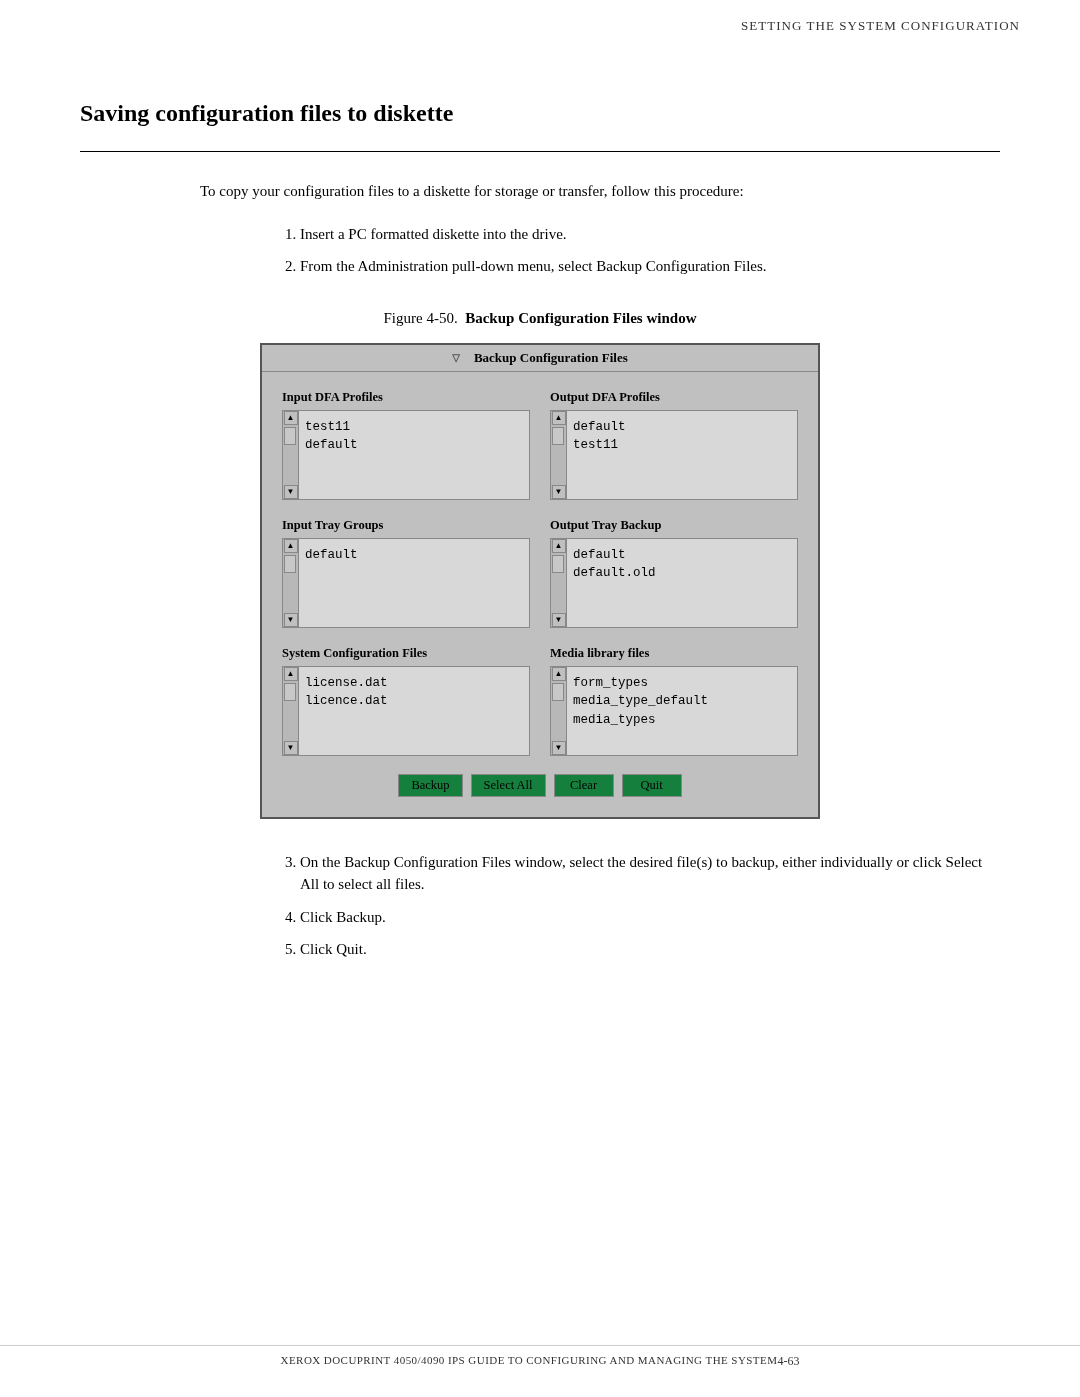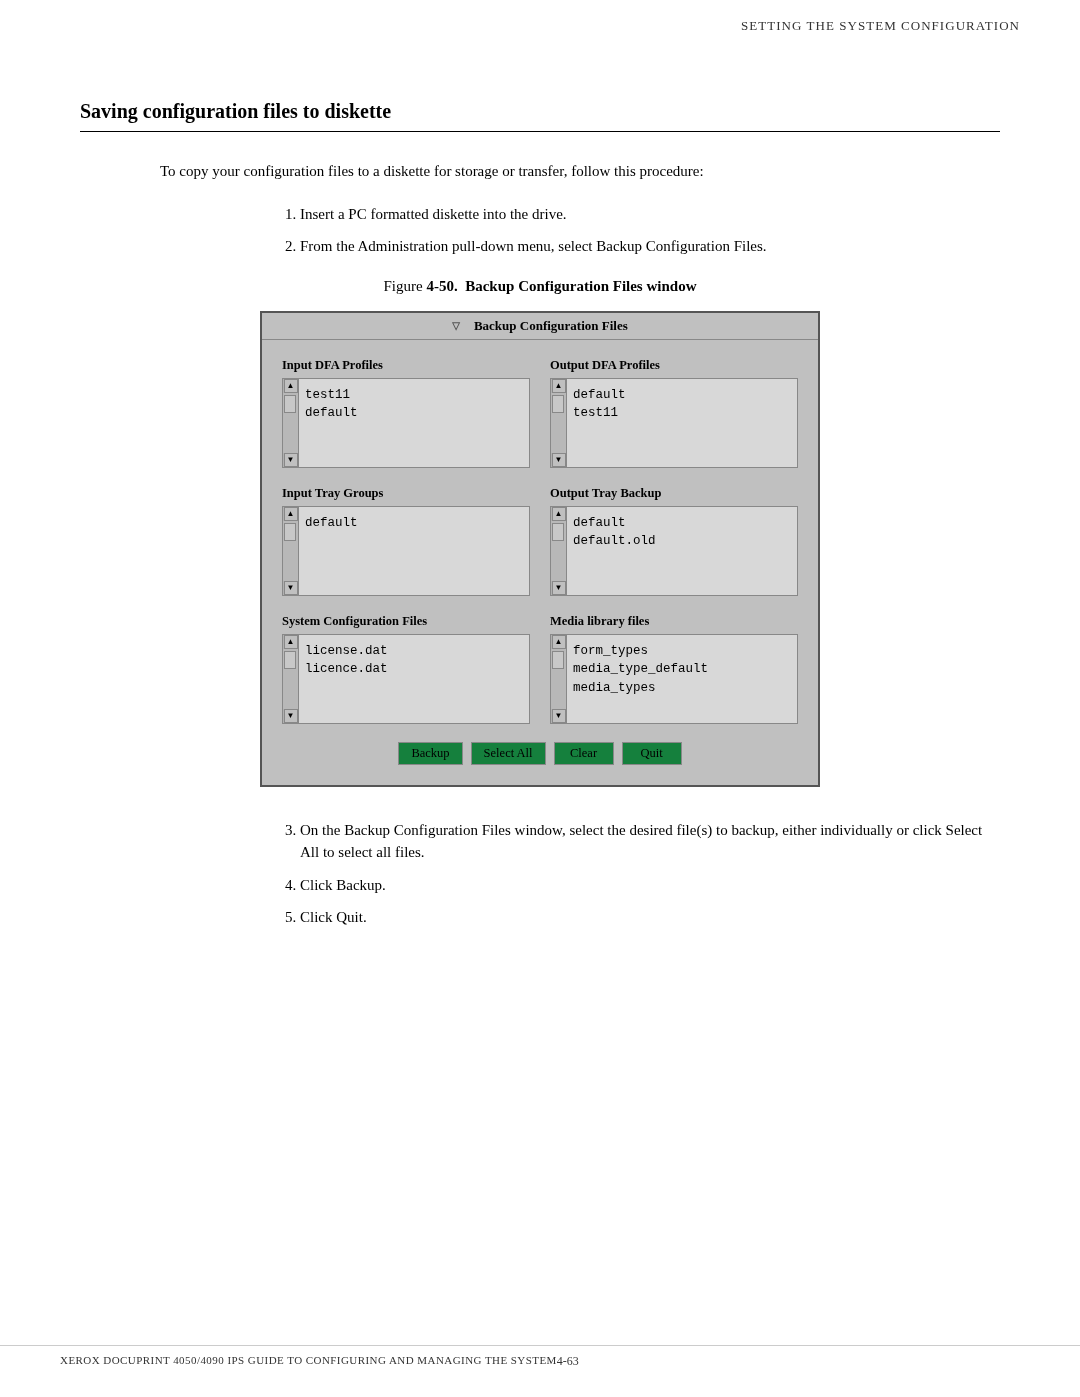--- a/index.html
+++ b/index.html
@@ -25,54 +25,54 @@
       text-transform: uppercase;
     }
 
     
     .content {
       padding: 60px 80px 60px 80px;
       margin-top: 40px;
     }
 
     .section-title {
-      font-size: 20px;
+      font-size: 24px;
       font-weight: bold;
       border-bottom: 1.5px solid #000;
-      padding-bottom: 8px;
+      padding-bottom: 24px;
       margin-bottom: 28px;
     }
 
     .intro-block {
-      margin-left: 80px;
+      margin-left: 120px;
       margin-bottom: 20px;
       font-size: 15px;
       line-height: 1.5;
     }
 
     .steps-list {
       margin-left: 220px;
-      margin-bottom: 20px;
+      margin-bottom: 32px;
     }
 
     .steps-list li {
       margin-bottom: 10px;
       line-height: 1.5;
       font-size: 15px;
     }
 
     
     .figure-caption {
       text-align: center;
       font-size: 15px;
       margin-bottom: 16px;
     }
 
     .figure-caption span {
-      font-weight: bold;
+      font-weight: normal;
     }
 
     .figure-caption strong {
       font-weight: bold;
     }
 
     
     .dialog-wrapper {
       display: flex;
       justify-content: center;
@@ -215,21 +215,21 @@
       font-size: 15px;
     }
 
     
     .page-footer {
       position: absolute;
       bottom: 28px;
       left: 0;
       right: 0;
       display: flex;
-      justify-content: flex-start;
+      justify-content: center;
       padding: 0 60px;
       font-size: 11px;
       color: #333;
       border-top: 1px solid #ccc;
       padding-top: 8px;
       margin-top: 48px;
     }
 
     .footer-left {
       text-transform: uppercase;

